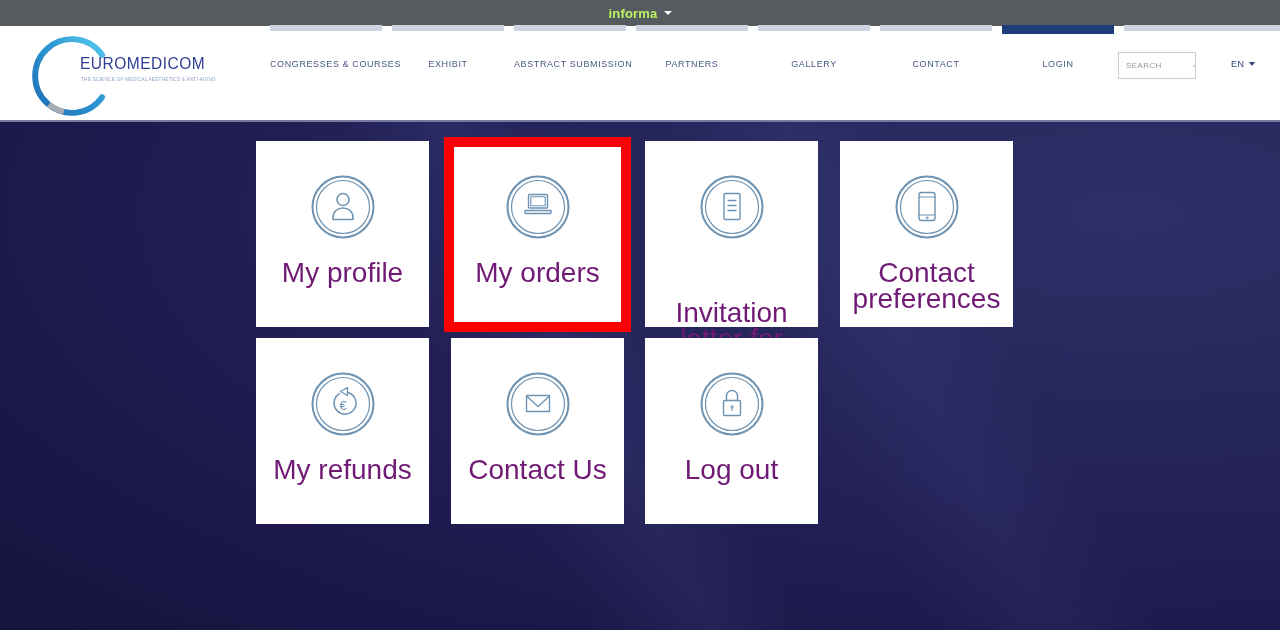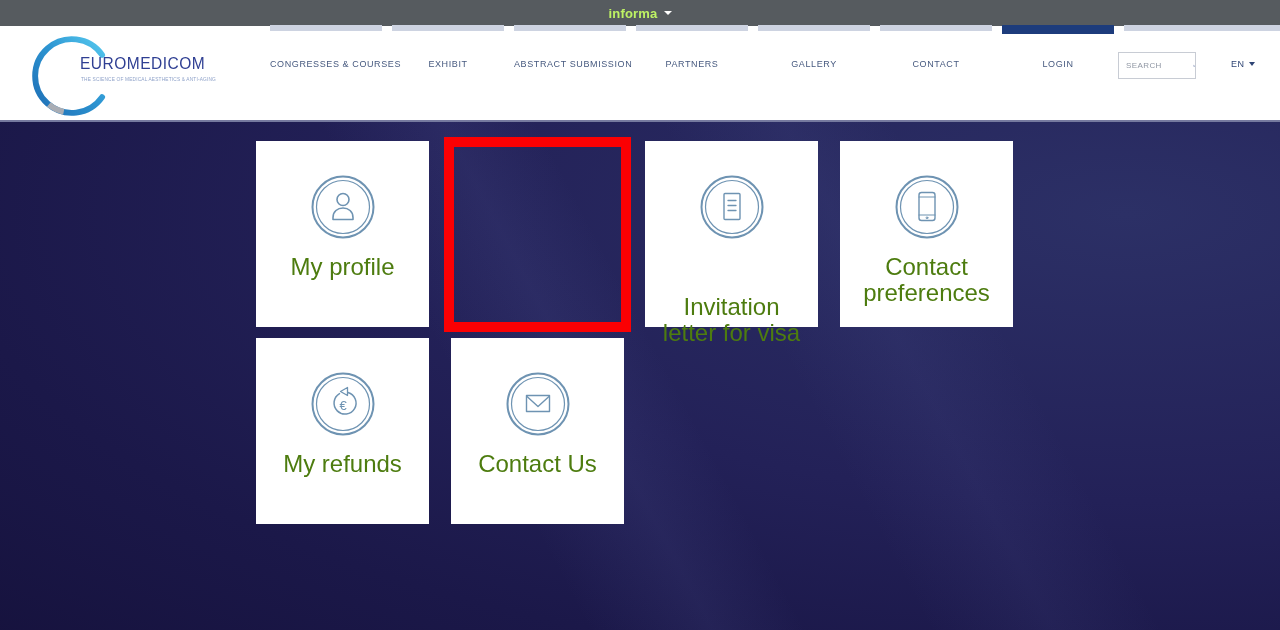--- a/index.html
+++ b/index.html
@@ -56,22 +56,22 @@
     border-top: 2px solid #767a9f;
     background: radial-gradient(135% 135% at 88% 18%, #2c3066 0%, #232158 42%, #1b1849 68%, #141039 100%); }
   .main::before { content: ""; position: absolute; inset: 0; pointer-events: none;
     background: linear-gradient(62deg, transparent 38%, rgba(110,120,190,.10) 46%, transparent 52%,
       transparent 60%, rgba(110,120,190,.08) 68%, transparent 75%); }
 
   
   .card { position: absolute; width: 173px; height: 186px; background: #fff; cursor: pointer;
     display: flex; flex-direction: column; align-items: center; }
   .card .icon { margin-top: 33px; }
-  .card .label { margin-top: 10px; width: 152px; text-align: center; font-size: 24px;
-    line-height: 26px; color: #4d7c0f; }
+  .card .label { margin-top: 16px; width: 152px; text-align: center; font-size: 28px;
+    line-height: 26px; color: #701a75; }
   .card.c0 { left: 256px; top: 19px; } .card.c1 { left: 451px; top: 19px; }
   .card.c2 { left: 645px; top: 19px; gap: 40px; } .card.c3 { left: 840px; top: 19px; }
   .card.c4 { left: 256px; top: 216px; } .card.c5 { left: 451px; top: 216px; }
   .card.c6 { left: 645px; top: 216px; }
 
   .icon svg { stroke: #6e93b2; fill: none; stroke-linecap: round; stroke-linejoin: round; }
 
   
   .highlight { position: absolute; left: 444px; top: 15px; width: 187px; height: 195px;
     border: 10px solid #fb0003; pointer-events: none; z-index: 5; }
@@ -141,20 +141,32 @@
         <svg width="66" height="66" viewBox="0 0 66 66">
           <circle cx="33" cy="33" r="30.5" stroke-width="2"></circle>
           <circle cx="33" cy="33" r="26.5" stroke-width="1.2"></circle>
           <circle cx="33" cy="25.5" r="6" stroke-width="1.6"></circle>
           <path d="M23 45.5 v-2 c0-6 4.5-9.5 10-9.5 s10 3.5 10 9.5 v2 z" stroke-width="1.6"></path>
         </svg>
       </span>
       <div class="label">My profile</div>
     </div>
 
+    <div class="card c1">
+      <span class="icon">
+        <svg width="66" height="66" viewBox="0 0 66 66">
+          <circle cx="33" cy="33" r="30.5" stroke-width="2"></circle>
+          <circle cx="33" cy="33" r="26.5" stroke-width="1.2"></circle>
+          <rect x="23.5" y="20.5" width="19" height="13.5" rx="1" stroke-width="1.4"></rect>
+          <rect x="25.8" y="22.8" width="14.4" height="9" stroke-width="1.1"></rect>
+          <path d="M20 36.5 h26 v2 a1 1 0 0 1 -1 1 h-24 a1 1 0 0 1 -1 -1 z" stroke-width="1.4"></path>
+        </svg>
+      </span>
+      <div class="label">My orders</div>
+    </div>
 
     <div class="card c2">
       <span class="icon">
         <svg width="66" height="66" viewBox="0 0 66 66">
           <circle cx="33" cy="33" r="30.5" stroke-width="2"></circle>
           <circle cx="33" cy="33" r="26.5" stroke-width="1.2"></circle>
           <rect x="25" y="19.5" width="16" height="26" rx="1" stroke-width="1.4"></rect>
           <line x1="29" y1="26.5" x2="37" y2="26.5" stroke-width="1.3"></line>
           <line x1="29" y1="31.5" x2="37" y2="31.5" stroke-width="1.3"></line>
           <line x1="29" y1="36.5" x2="37" y2="36.5" stroke-width="1.3"></line>
@@ -195,16 +207,29 @@
         <svg width="66" height="66" viewBox="0 0 66 66">
           <circle cx="33" cy="33" r="30.5" stroke-width="2"></circle>
           <circle cx="33" cy="33" r="26.5" stroke-width="1.2"></circle>
           <rect x="21.5" y="24.5" width="23" height="16" stroke-width="1.4"></rect>
           <path d="M22 25.5 L33 35.5 L44 25.5" stroke-width="1.4"></path>
         </svg>
       </span>
       <div class="label">Contact Us</div>
     </div>
 
+    <div class="card c6">
+      <span class="icon">
+        <svg width="66" height="66" viewBox="0 0 66 66">
+          <circle cx="33" cy="33" r="30.5" stroke-width="2"></circle>
+          <circle cx="33" cy="33" r="26.5" stroke-width="1.2"></circle>
+          <rect x="24.5" y="29.5" width="17" height="15" rx="1" stroke-width="1.4"></rect>
+          <path d="M27.5 29.5 v-4.5 a5.5 5.5 0 0 1 11 0 v4.5" stroke-width="1.4"></path>
+          <circle cx="33" cy="35.8" r="1.1" stroke-width="1"></circle>
+          <line x1="33" y1="37" x2="33" y2="39.5" stroke-width="1.1"></line>
+        </svg>
+      </span>
+      <div class="label">Log out</div>
+    </div>
 
     <div class="highlight"></div>
   </div>
 </div>
 
 </body></html>

